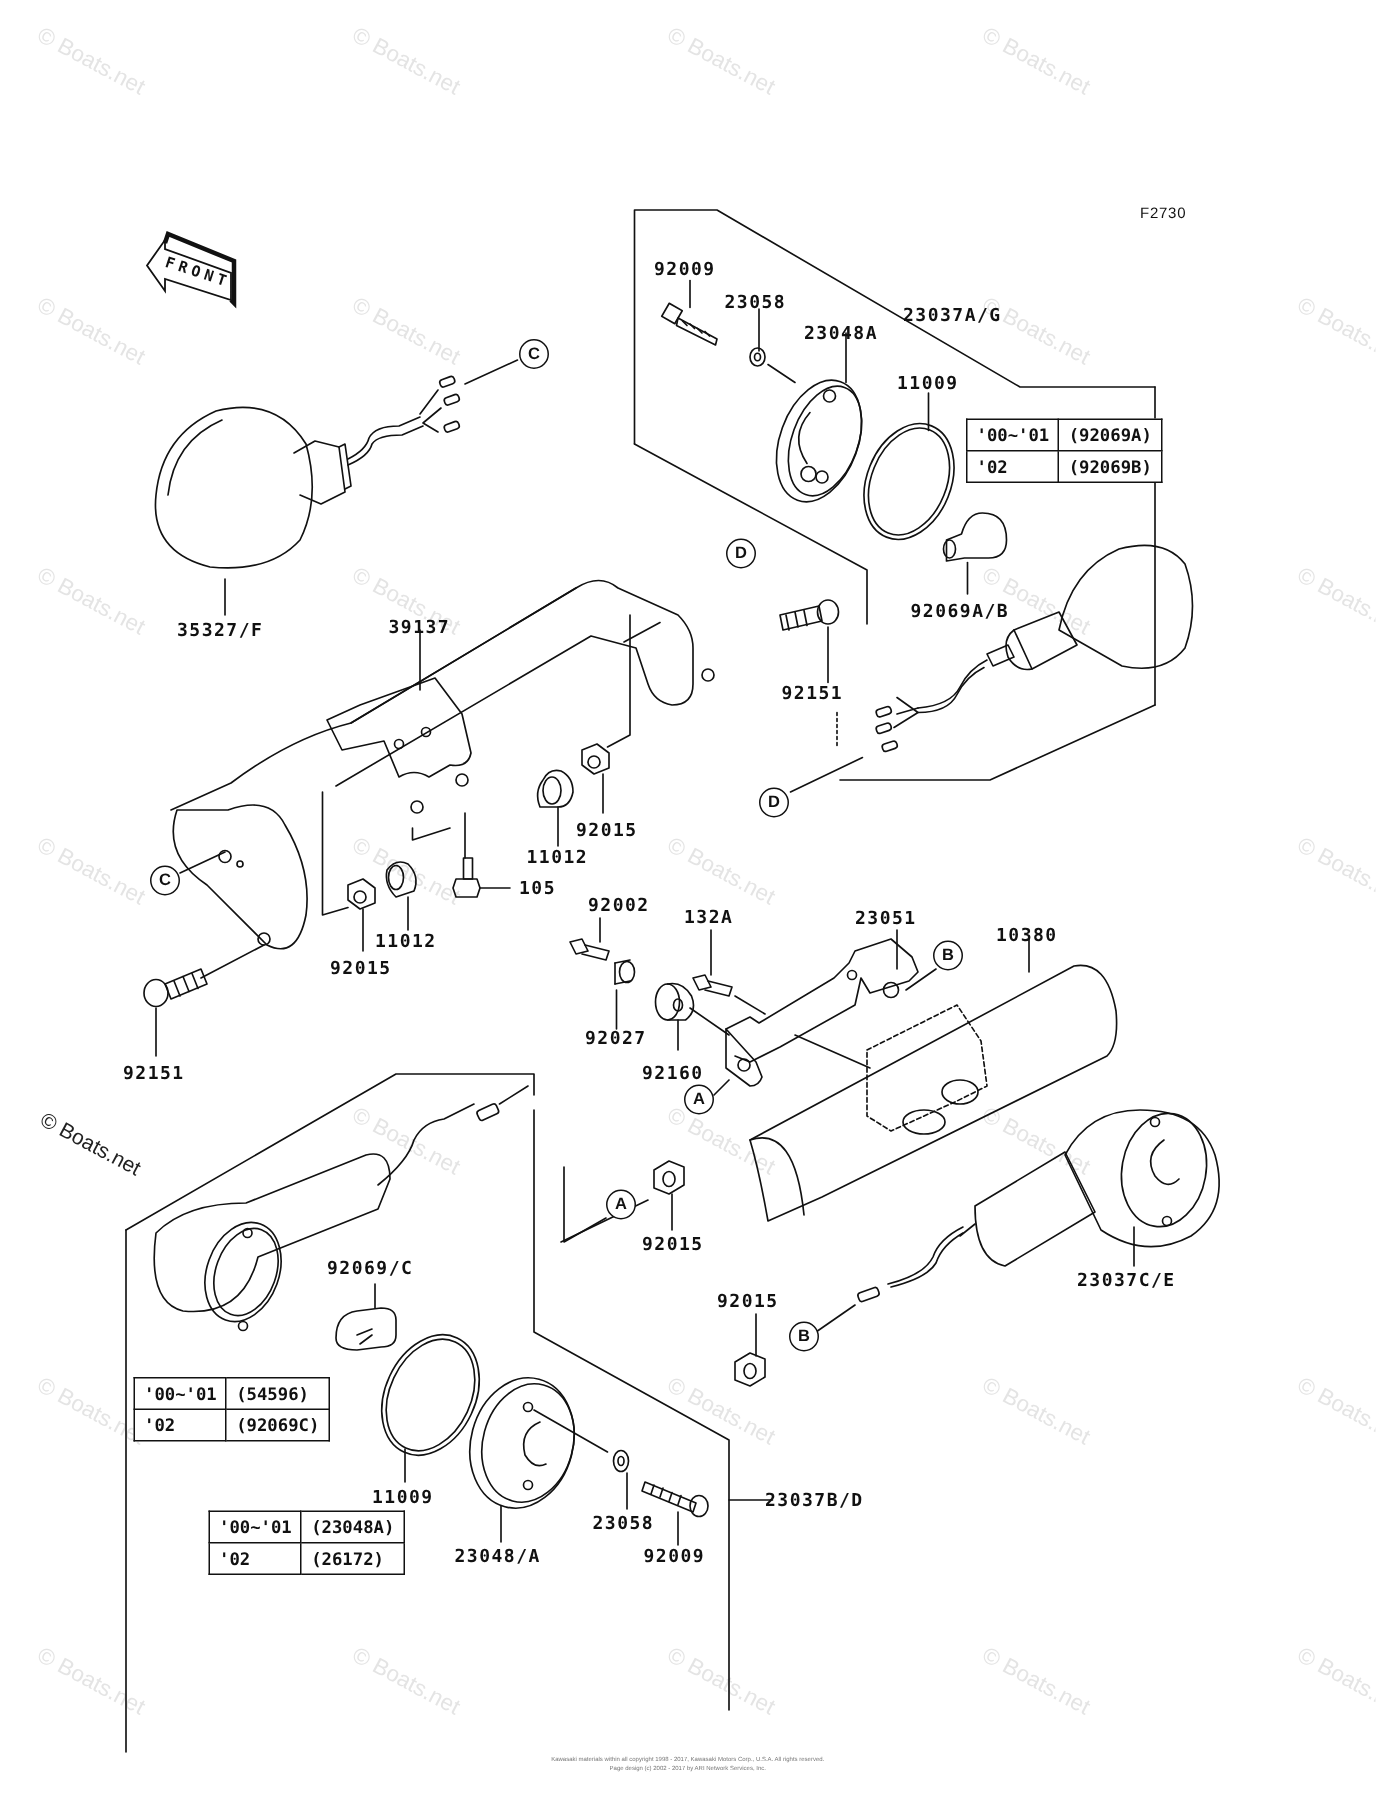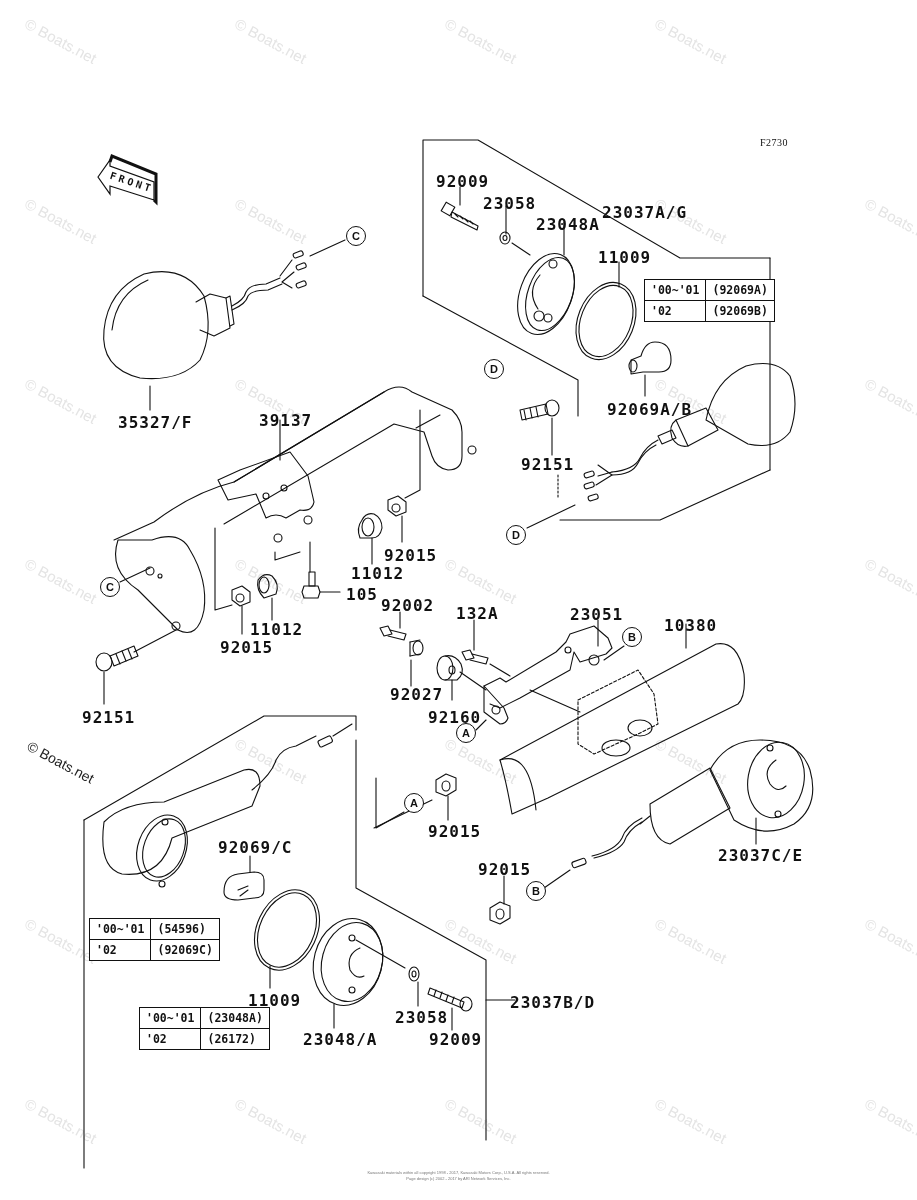--- a/index.html
+++ b/index.html
@@ -1,19 +1,19 @@
 <!DOCTYPE html>
 <html><head>
 <meta charset="utf-8">
 <style>
   html,body{margin:0;padding:0;background:#fff;}
   body{width:917px;height:1200px;position:relative;overflow:hidden;font-family:"DejaVu Sans Mono","Liberation Mono",monospace;}
   #diagram{position:absolute;left:0;top:0;width:917px;height:1200px;}
-  .lbl{position:absolute;font-family:"DejaVu Sans Mono","Liberation Mono",monospace;font-size:16px;font-weight:bold;color:#111;letter-spacing:1px;white-space:nowrap;}
-  .code{position:absolute;font-family:Liberation Serif, serif;font-size:10px;color:#111;letter-spacing:0.5px;}
+  .lbl{position:absolute;font-family:"DejaVu Sans Mono","Liberation Mono",monospace;font-size:12px;font-weight:bold;color:#111;letter-spacing:1px;white-space:nowrap;}
+  .code{position:absolute;font-family:Liberation Sans, sans-serif;font-size:10px;color:#111;letter-spacing:0.5px;}
   .circ{position:absolute;width:18px;height:18px;border:1.2px solid #111;border-radius:50%;background:#fff;font-family:"Liberation Sans",sans-serif;font-size:11px;font-weight:bold;text-align:center;line-height:18px;color:#111;}
   table.vt{position:absolute;border-collapse:collapse;font-family:"DejaVu Sans Mono","Liberation Mono",monospace;font-size:11.5px;font-weight:bold;color:#111;background:#fff;}
   table.vt td{border:1.2px solid #111;padding:2px 6px;height:16px;white-space:nowrap;}
   .wm{position:absolute;font-family:"Liberation Sans",sans-serif;font-size:15px;color:#e4e4e4;transform:rotate(28deg);transform-origin:left top;white-space:nowrap;}
   .wm-dark{position:absolute;font-family:"Liberation Sans",sans-serif;font-size:14px;color:#222;transform:rotate(28deg);transform-origin:left top;white-space:nowrap;}
   .footer{position:absolute;left:0;width:917px;text-align:center;font-family:"Liberation Sans",sans-serif;font-size:4px;color:#777;}
 </style>
 </head>
 <body>
 
@@ -339,21 +339,21 @@
 <div class="lbl" style="left:598px;top:248px">11009</div>
 <div class="lbl" style="left:118px;top:413px">35327/F</div>
 <div class="lbl" style="left:259px;top:411px">39137</div>
 <div class="lbl" style="left:607px;top:400px">92069A/B</div>
 <div class="lbl" style="left:521px;top:455px">92151</div>
 <div class="lbl" style="left:384px;top:546px">92015</div>
 <div class="lbl" style="left:351px;top:564px">11012</div>
 <div class="lbl" style="left:346px;top:585px">105</div>
 <div class="lbl" style="left:250px;top:620px">11012</div>
 <div class="lbl" style="left:220px;top:638px">92015</div>
-<div class="lbl" style="left:381px;top:596px">92002</div>
+<div class="lbl" style="left:392px;top:596px">92002</div>
 <div class="lbl" style="left:456px;top:604px">132A</div>
 <div class="lbl" style="left:570px;top:605px">23051</div>
 <div class="lbl" style="left:664px;top:616px">10380</div>
 <div class="lbl" style="left:390px;top:685px">92027</div>
 <div class="lbl" style="left:428px;top:708px">92160</div>
 <div class="lbl" style="left:82px;top:708px">92151</div>
 <div class="lbl" style="left:428px;top:822px">92015</div>
 <div class="lbl" style="left:218px;top:838px">92069/C</div>
 <div class="lbl" style="left:718px;top:846px">23037C/E</div>
 <div class="lbl" style="left:478px;top:860px">92015</div>

